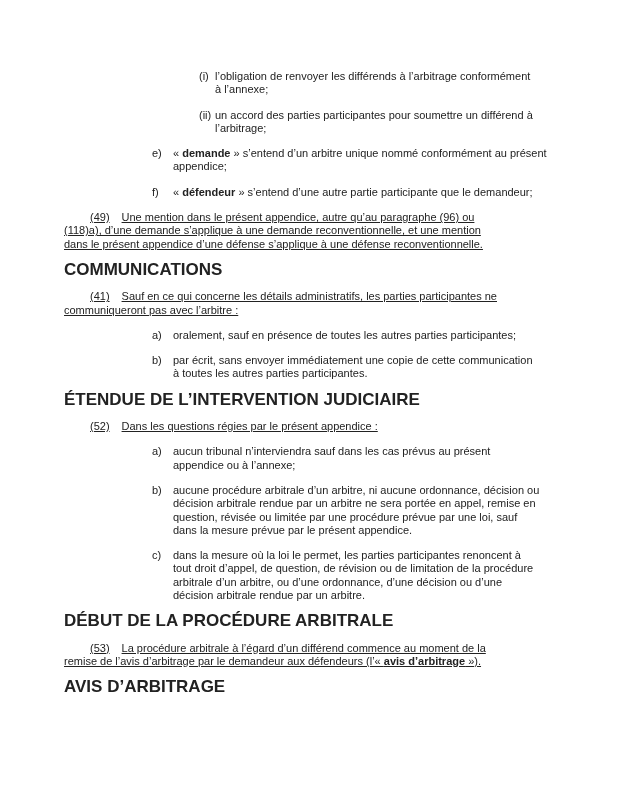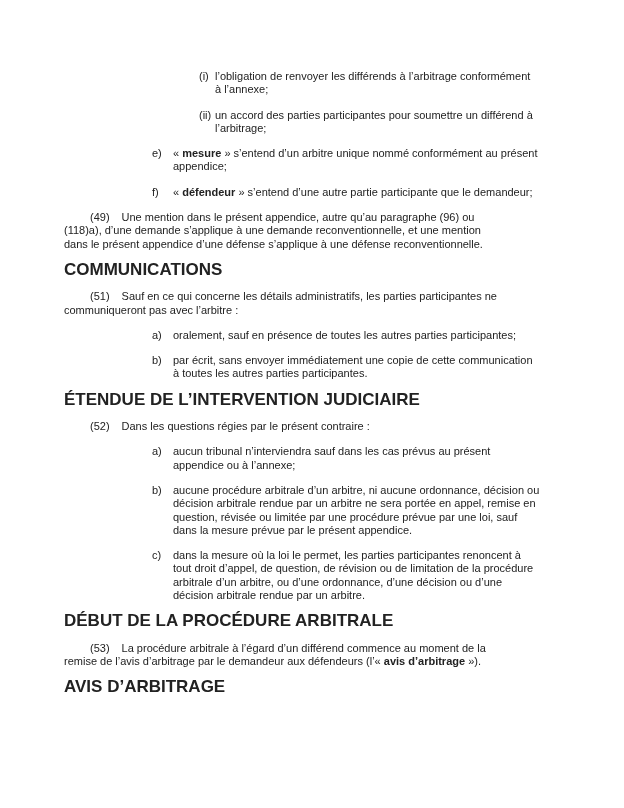--- a/index.html
+++ b/index.html
@@ -18,20 +18,21 @@
   .heading {
     font-size: 17px;
     line-height: 13.3px;
     font-weight: bold;
     margin: 0 0 14px 0;
   }
   .para {
     margin: 0 0 12px 0;
     text-indent: 26px;
     white-space: pre-line;
+    text-decoration: underline;
   }
   .gap { display: inline-block; width: 12px; }
   .li { display: flex; margin: 0 0 12px 0; }
   .li .marker { flex: none; }
   .li-letter { margin-left: 88px; }
   .li-letter .marker { width: 21px; }
   .li-roman { margin-left: 135px; }
   .li-roman .marker { width: 16px; }
   .litext { white-space: pre-line; }
   b { font-weight: bold; }
@@ -49,53 +50,53 @@
       </div>
 
     <div class="li li-roman">
         <span class="marker">(ii)</span>
         <div class="litext">un accord des parties participantes pour soumettre un différend à
 l’arbitrage;</div>
       </div>
 
     <div class="li li-letter">
         <span class="marker">e)</span>
-        <div class="litext"><span>« </span><b>mesure</b><span> » s’entend d’un arbitre unique nommé conformément au présent
+        <div class="litext"><span>« </span><b>demande</b><span> » s’entend d’un arbitre unique nommé conformément au présent
 appendice;</span></div>
       </div>
 
     <div class="li li-letter">
         <span class="marker">f)</span>
         <div class="litext"><span>« </span><b>défendeur</b><span> » s’entend d’une autre partie participante que le demandeur;</span></div>
       </div>
 
     <p class="para"><span class="pnum">(49)</span><span class="gap"></span><span class="ptext">Une mention dans le présent appendice, autre qu’au paragraphe (96) ou
 (118)a), d’une demande s’applique à une demande reconventionnelle, et une mention
 dans le présent appendice d’une défense s’applique à une défense reconventionnelle.</span></p>
 
 
     <h2 class="heading">COMMUNICATIONS</h2>
 
-    <p class="para"><span class="pnum">(51)</span><span class="gap"></span><span class="ptext">Sauf en ce qui concerne les détails administratifs, les parties participantes ne
+    <p class="para"><span class="pnum">(41)</span><span class="gap"></span><span class="ptext">Sauf en ce qui concerne les détails administratifs, les parties participantes ne
 communiqueront pas avec l’arbitre :</span></p>
 
     <div class="li li-letter">
         <span class="marker">a)</span>
         <div class="litext">oralement, sauf en présence de toutes les autres parties participantes;</div>
       </div>
 
     <div class="li li-letter">
         <span class="marker">b)</span>
         <div class="litext">par écrit, sans envoyer immédiatement une copie de cette communication
 à toutes les autres parties participantes.</div>
       </div>
 
     <h2 class="heading">ÉTENDUE DE L’INTERVENTION JUDICIAIRE</h2>
 
-    <p class="para"><span class="pnum">(52)</span><span class="gap"></span><span class="ptext">Dans les questions régies par le présent contraire :</span></p>
+    <p class="para"><span class="pnum">(52)</span><span class="gap"></span><span class="ptext">Dans les questions régies par le présent appendice :</span></p>
 
     <div class="li li-letter">
         <span class="marker">a)</span>
         <div class="litext">aucun tribunal n’interviendra sauf dans les cas prévus au présent
 appendice ou à l’annexe;</div>
       </div>
 
     <div class="li li-letter">
         <span class="marker">b)</span>
         <div class="litext">aucune procédure arbitrale d’un arbitre, ni aucune ordonnance, décision ou

